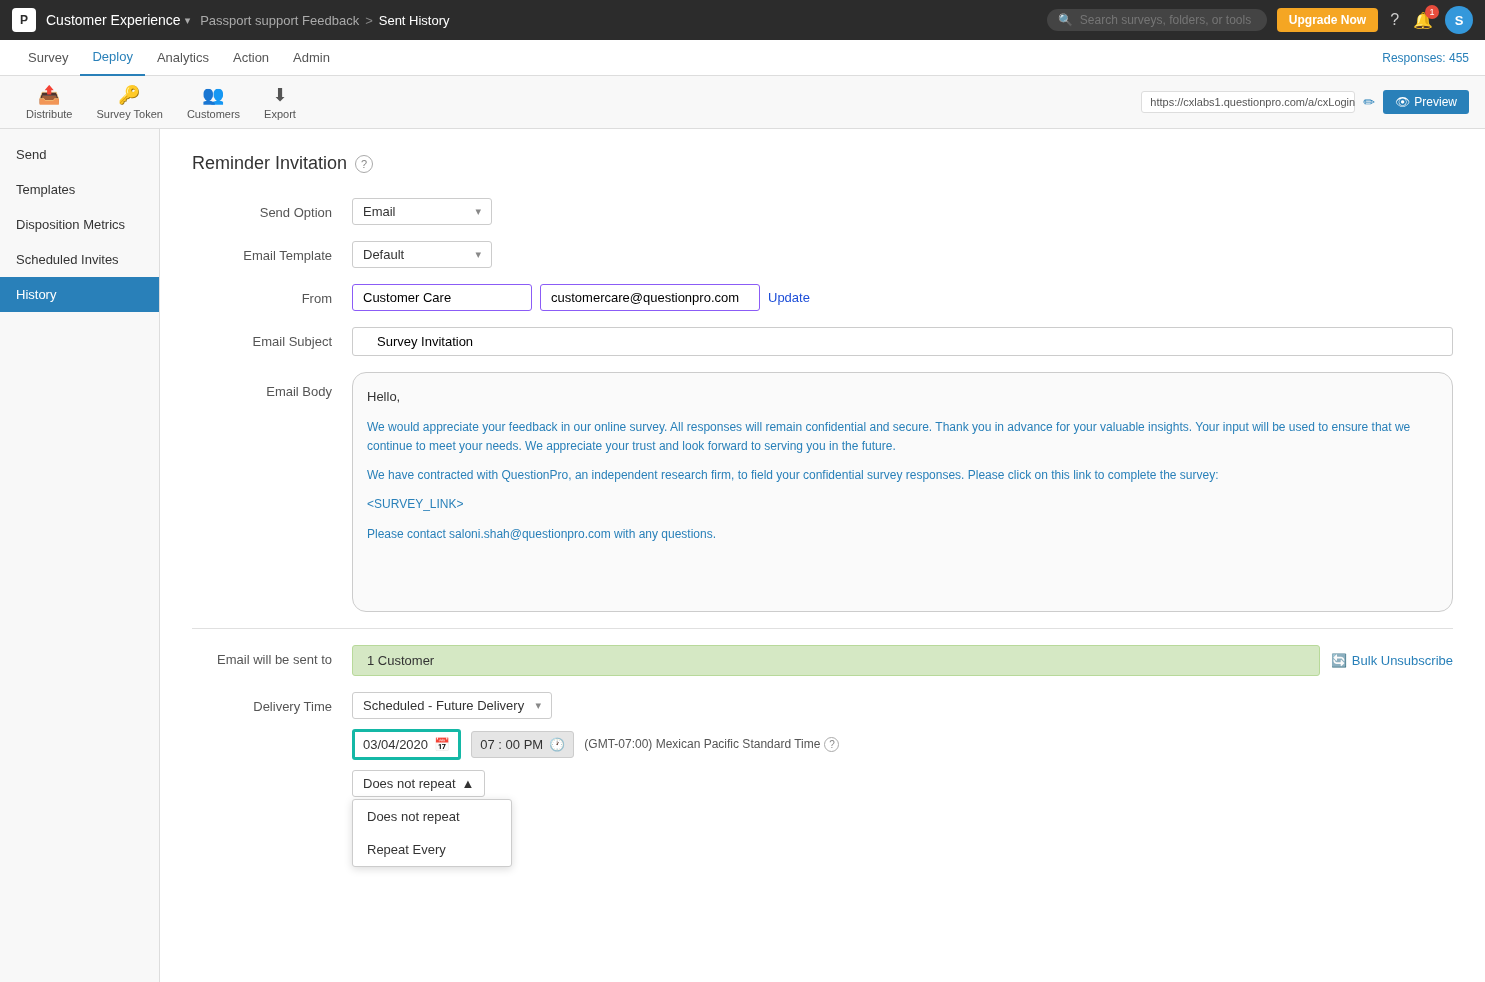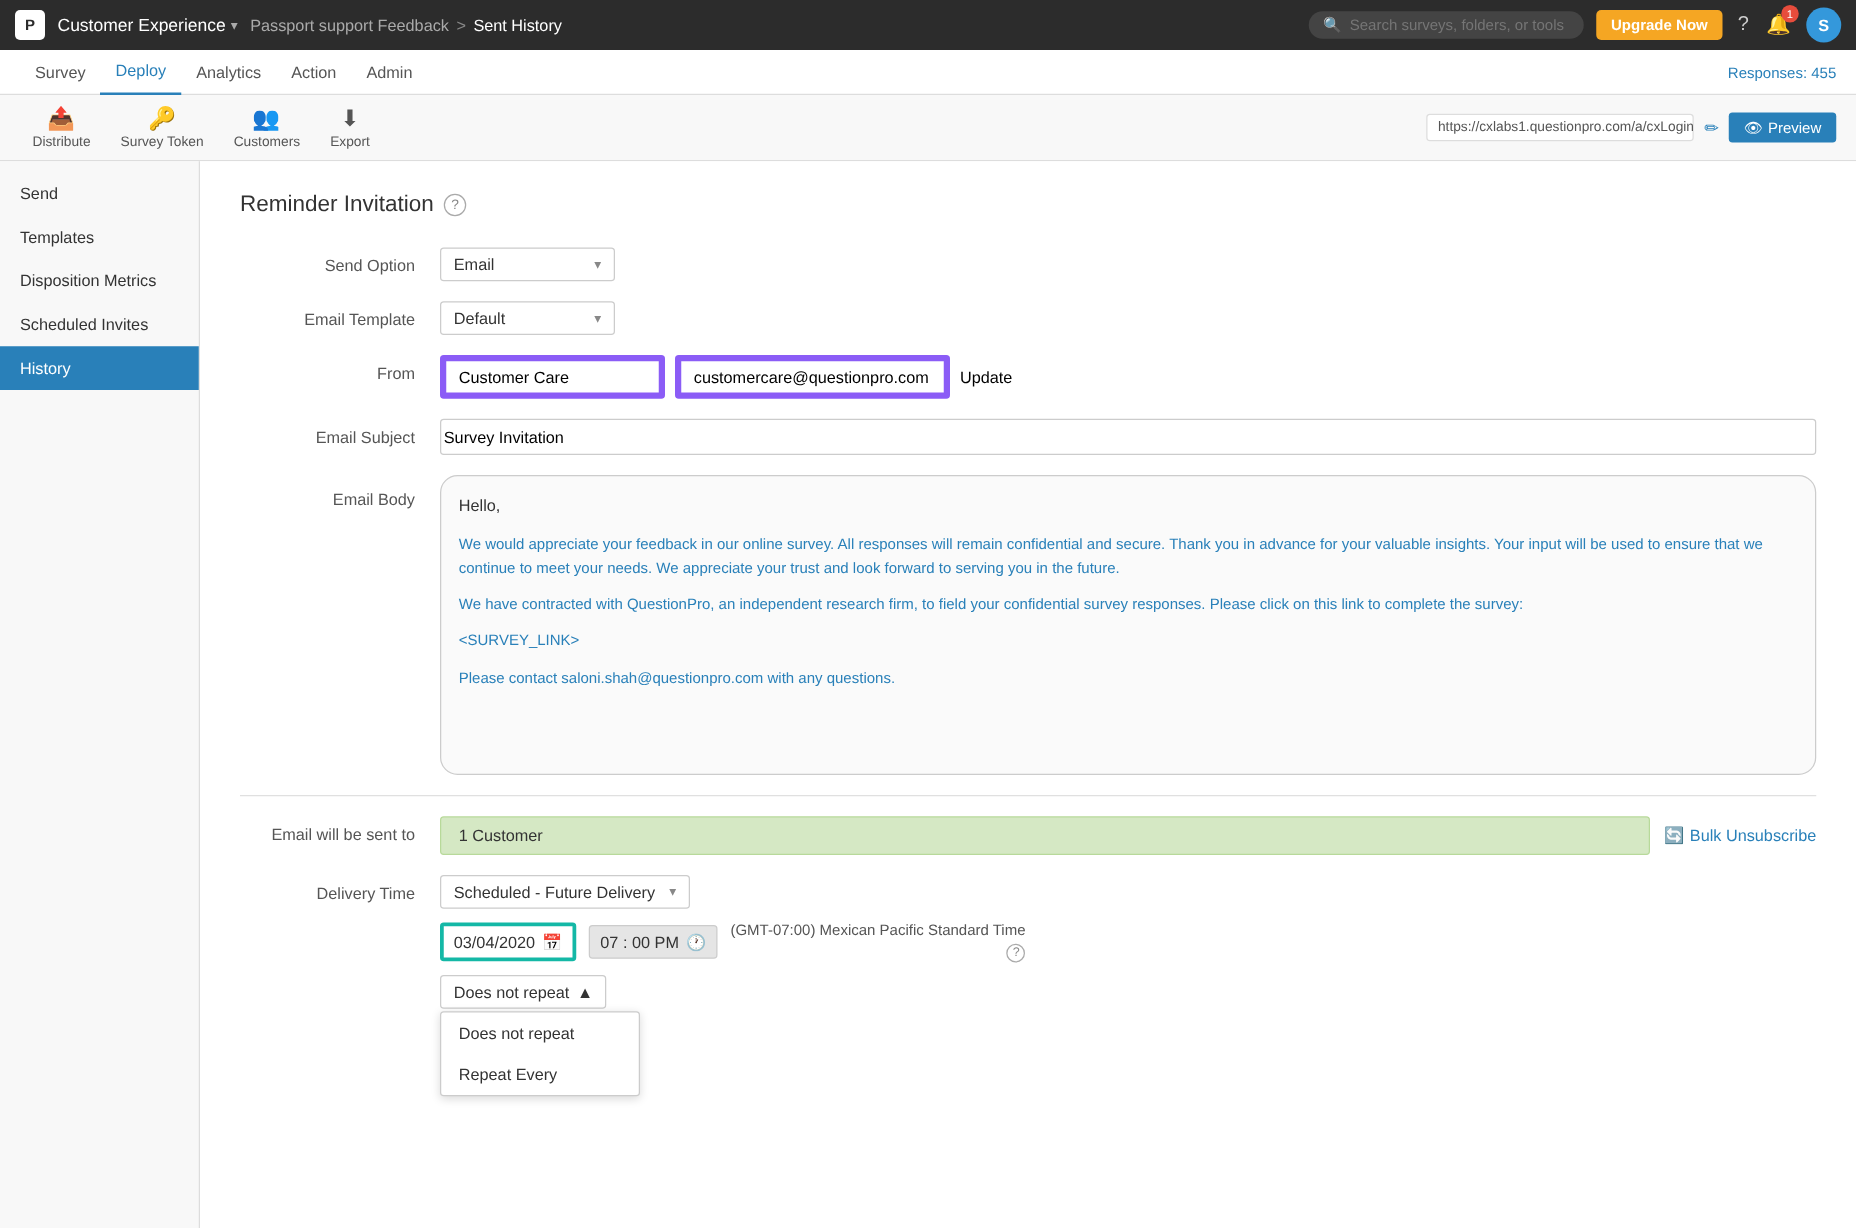--- a/index.html
+++ b/index.html
@@ -230,34 +230,34 @@
       gap: 6px;
       cursor: pointer;
       min-width: 140px;
     }
     .select-box .sel-chevron { color: #888; font-size: 11px; margin-left: auto; }
 
     .from-row {
       display: flex; align-items: center; gap: 8px;
     }
     .from-input {
-      border: 5px solid #8b5cf6;
+      border: 1px solid #8b5cf6;
       border-radius: 3px;
       padding: 5px 10px;
       font-size: 13px;
       width: 180px;
     }
     .update-link {
-      color: #000000; text-decoration: none; font-size: 13px; cursor: pointer; text-align: right;
+      color: #1d4ed8; text-decoration: none; font-size: 13px; cursor: pointer; text-align: right;
     }
 
     .subject-input {
       border: 1px solid #ccc;
       border-radius: 3px;
-      padding: 6px 2px;
+      padding: 6px 24px;
       font-size: 13px;
       width: 100%;
     }
 
     .email-body-box {
       border: 1px solid #ccc;
       border-radius: 14px;
       padding: 14px;
       font-size: 13px;
       background: #fafafa;
@@ -297,21 +297,21 @@
     }
     .time-input-box {
       border: 1px solid #ccc;
       border-radius: 3px;
       padding: 5px 8px;
       font-size: 13px;
       display: inline-flex; align-items: center; gap: 6px;
       background: #e5e5e5;
     }
     .timezone-label {
-      font-size: 12px; color: #555; display: flex; align-items: flex-end; gap: 4px; flex-direction: column;
+      font-size: 12px; color: #555; display: flex; align-items: flex-start; gap: 4px;
     }
 
     .repeat-toggle {
       display: inline-flex; align-items: center; gap: 6px;
       border: 1px solid #ccc;
       border-radius: 3px;
       padding: 5px 10px;
       cursor: pointer;
       font-size: 13px;
       background: #fff;

